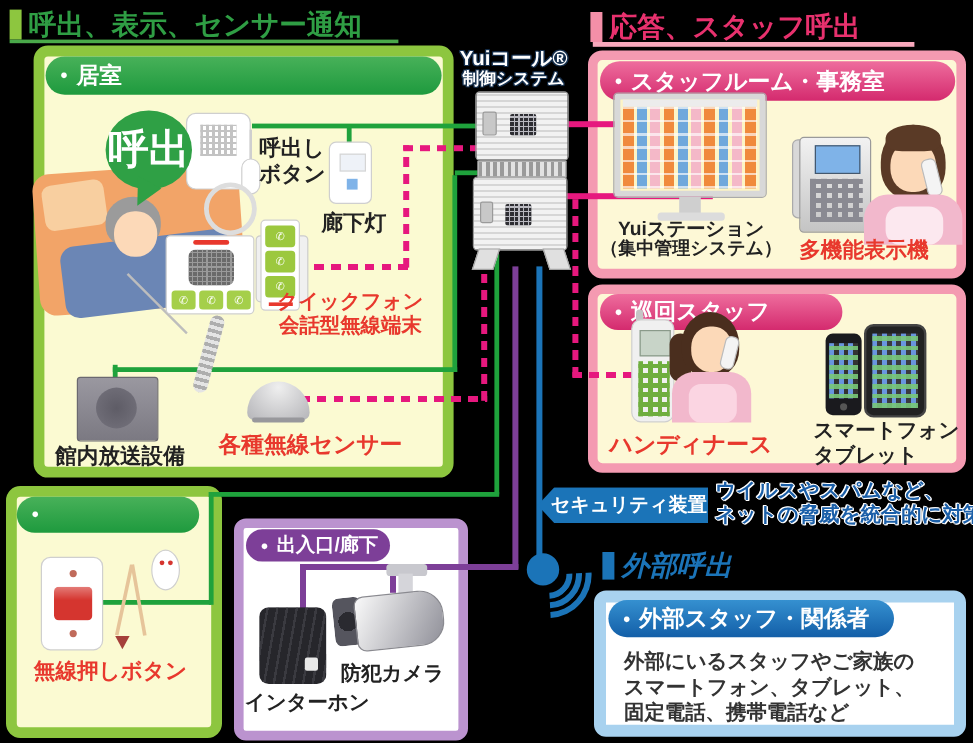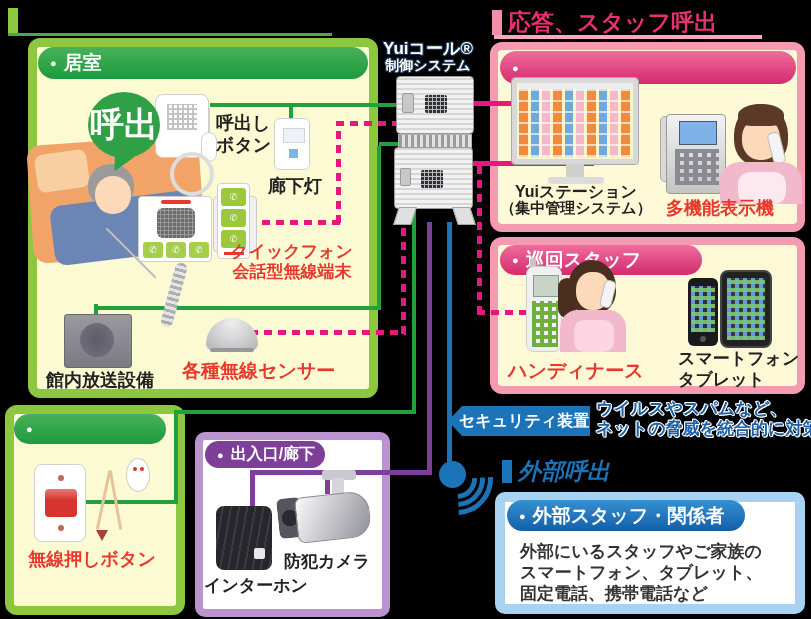--- a/index.html
+++ b/index.html
@@ -58,20 +58,21 @@
   .arc{position:absolute;border:5px solid transparent;border-right-color:#1b74b8;
        border-radius:50%;transform:rotate(42deg);}
   .coil{background:repeating-linear-gradient(0deg,#e4e4e4 0 3px,#aeaeae 3px 6px);border-radius:7px;}
 </style>
 </head>
 <body>
 
 <div id="canvas">
 
   <div class="a z3" style="left:8px;top:8px;width:10px;height:25px;background:#8dc63f;"></div>
+  <div class="a z3" style="left:24px;top:5px;font-size:23px;font-weight:bold;color:#2f9e44;white-space:nowrap;">呼出、表示、センサー通知</div>
   <div class="a z3" style="left:8px;top:33px;width:324px;height:3px;background:#4aa94a;"></div>
 
   <div class="a z3" style="left:492px;top:10px;width:10px;height:25px;background:#f48fa8;"></div>
   <div class="a z3" style="left:508px;top:7px;font-size:23px;font-weight:bold;color:#e8316e;white-space:nowrap;">応答、スタッフ呼出</div>
   <div class="a z3" style="left:494px;top:35px;width:268px;height:4px;background:#f8a8bc;"></div>
 
   <div class="a z1 gpanel" style="left:28px;top:38px;width:350px;height:360px;"></div>
   <div class="a z1 gpanel" style="left:5px;top:405px;width:180px;height:210px;"></div>
   <div class="a z1 vpanel" style="left:195px;top:432px;width:195px;height:185px;"></div>
   <div class="a z1 ppanel" style="left:490px;top:42px;width:315px;height:190px;"></div>
@@ -220,20 +221,21 @@
   <div class="a z3" style="left:398px;top:134px;width:74px;height:14px;background:#e2e2e2;border:1px solid #b0b0b0;box-sizing:border-box;background-image:repeating-linear-gradient(90deg,#9a9a9a 0 3px,transparent 3px 6px);"></div>
   <div class="a z3 unit" style="left:394px;top:147px;width:79px;height:62px;">
     <div class="a" style="left:5px;top:20px;width:9px;height:16px;background:#c8c8c8;border:1px solid #9a9a9a;border-radius:2px;"></div>
     <div class="a vent" style="left:26px;top:22px;width:22px;height:18px;"></div>
   </div>
   <div class="a z3" style="left:396px;top:207px;width:16px;height:16px;background:#e0e0e0;border:1px solid #a5a5a5;transform:skewX(-18deg);"></div>
   <div class="a z3" style="left:455px;top:207px;width:16px;height:16px;background:#e0e0e0;border:1px solid #a5a5a5;transform:skewX(18deg);"></div>
 
   <div class="a z3 pill kpill" style="left:500px;top:51px;width:296px;height:33px;font-size:19px;">
     <span class="blt">●</span>
+    <span>スタッフルーム・事務室</span>
   </div>
   <div class="a z3" style="left:512px;top:78px;width:126px;height:86px;background:#fdf4c6;border:5px solid #d8d8d8;outline:1px solid #aaa;border-radius:3px;box-sizing:border-box;">
     <div class="a screen-grid" style="left:2px;top:6px;right:2px;bottom:2px;"></div>
     <div class="a" style="left:2px;top:0;right:2px;height:6px;background:#ececec;"></div>
   </div>
   <div class="a z3" style="left:566px;top:164px;width:18px;height:14px;background:#cfcfcf;"></div>
   <div class="a z3" style="left:548px;top:177px;width:56px;height:7px;background:#dcdcdc;border-radius:3px;"></div>
   <div class="a z3 blk ctr" style="left:495px;top:184px;width:162px;font-size:16px;line-height:16px;">
     <div>Yuiステーション</div>
     <div style="font-size:15px;">（集中管理システム）</div>

